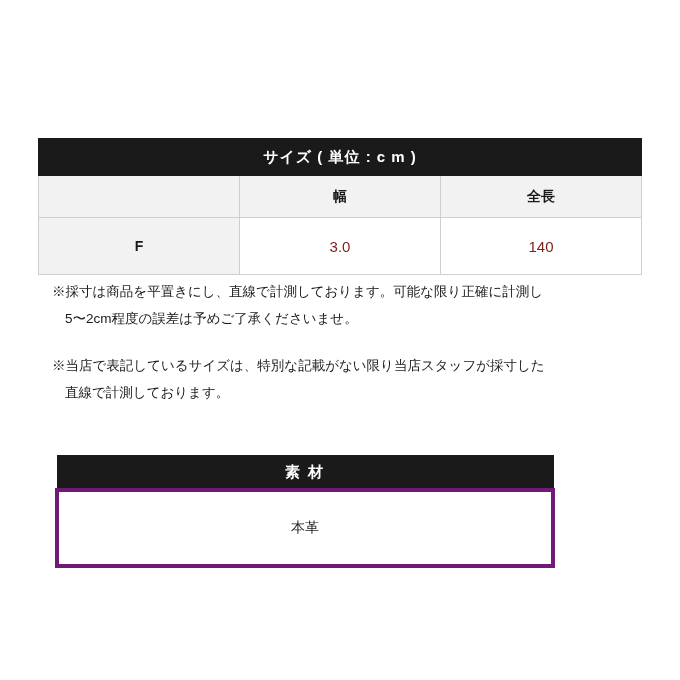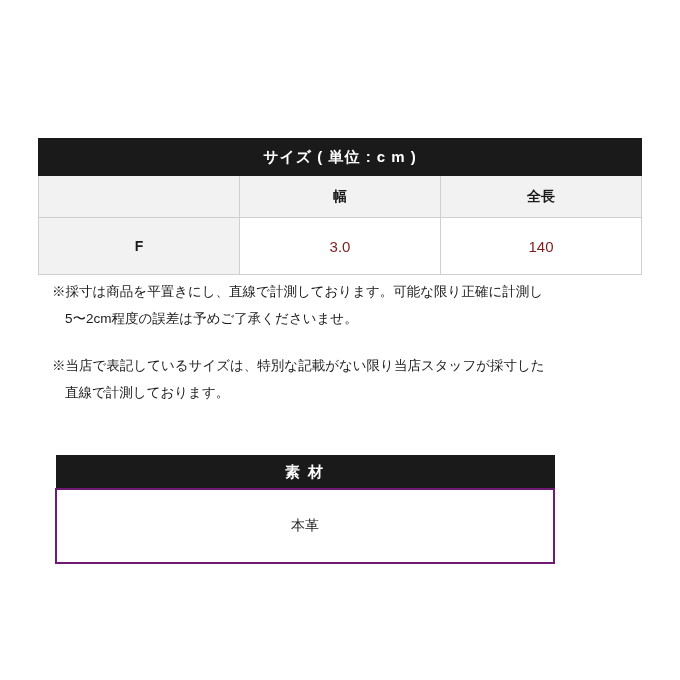--- a/index.html
+++ b/index.html
@@ -97,21 +97,21 @@
   .mat-table {
     position: absolute;
     left: 30px;
     top: 455px;
     width: 500px;
     border-collapse: collapse;
     table-layout: fixed;
     margin-left: 25px;
   }
   .mat-table th, .mat-table td {
-    border: 2px solid #701a75;
+    border: 4px solid #701a75;
     text-align: center;
     vertical-align: middle;
   }
   .mat-title {
     background: #1a1a1a;
     color: #ffffff;
     font-size: 15px;
     font-weight: bold;
     letter-spacing: 2px;
     height: 30px;

